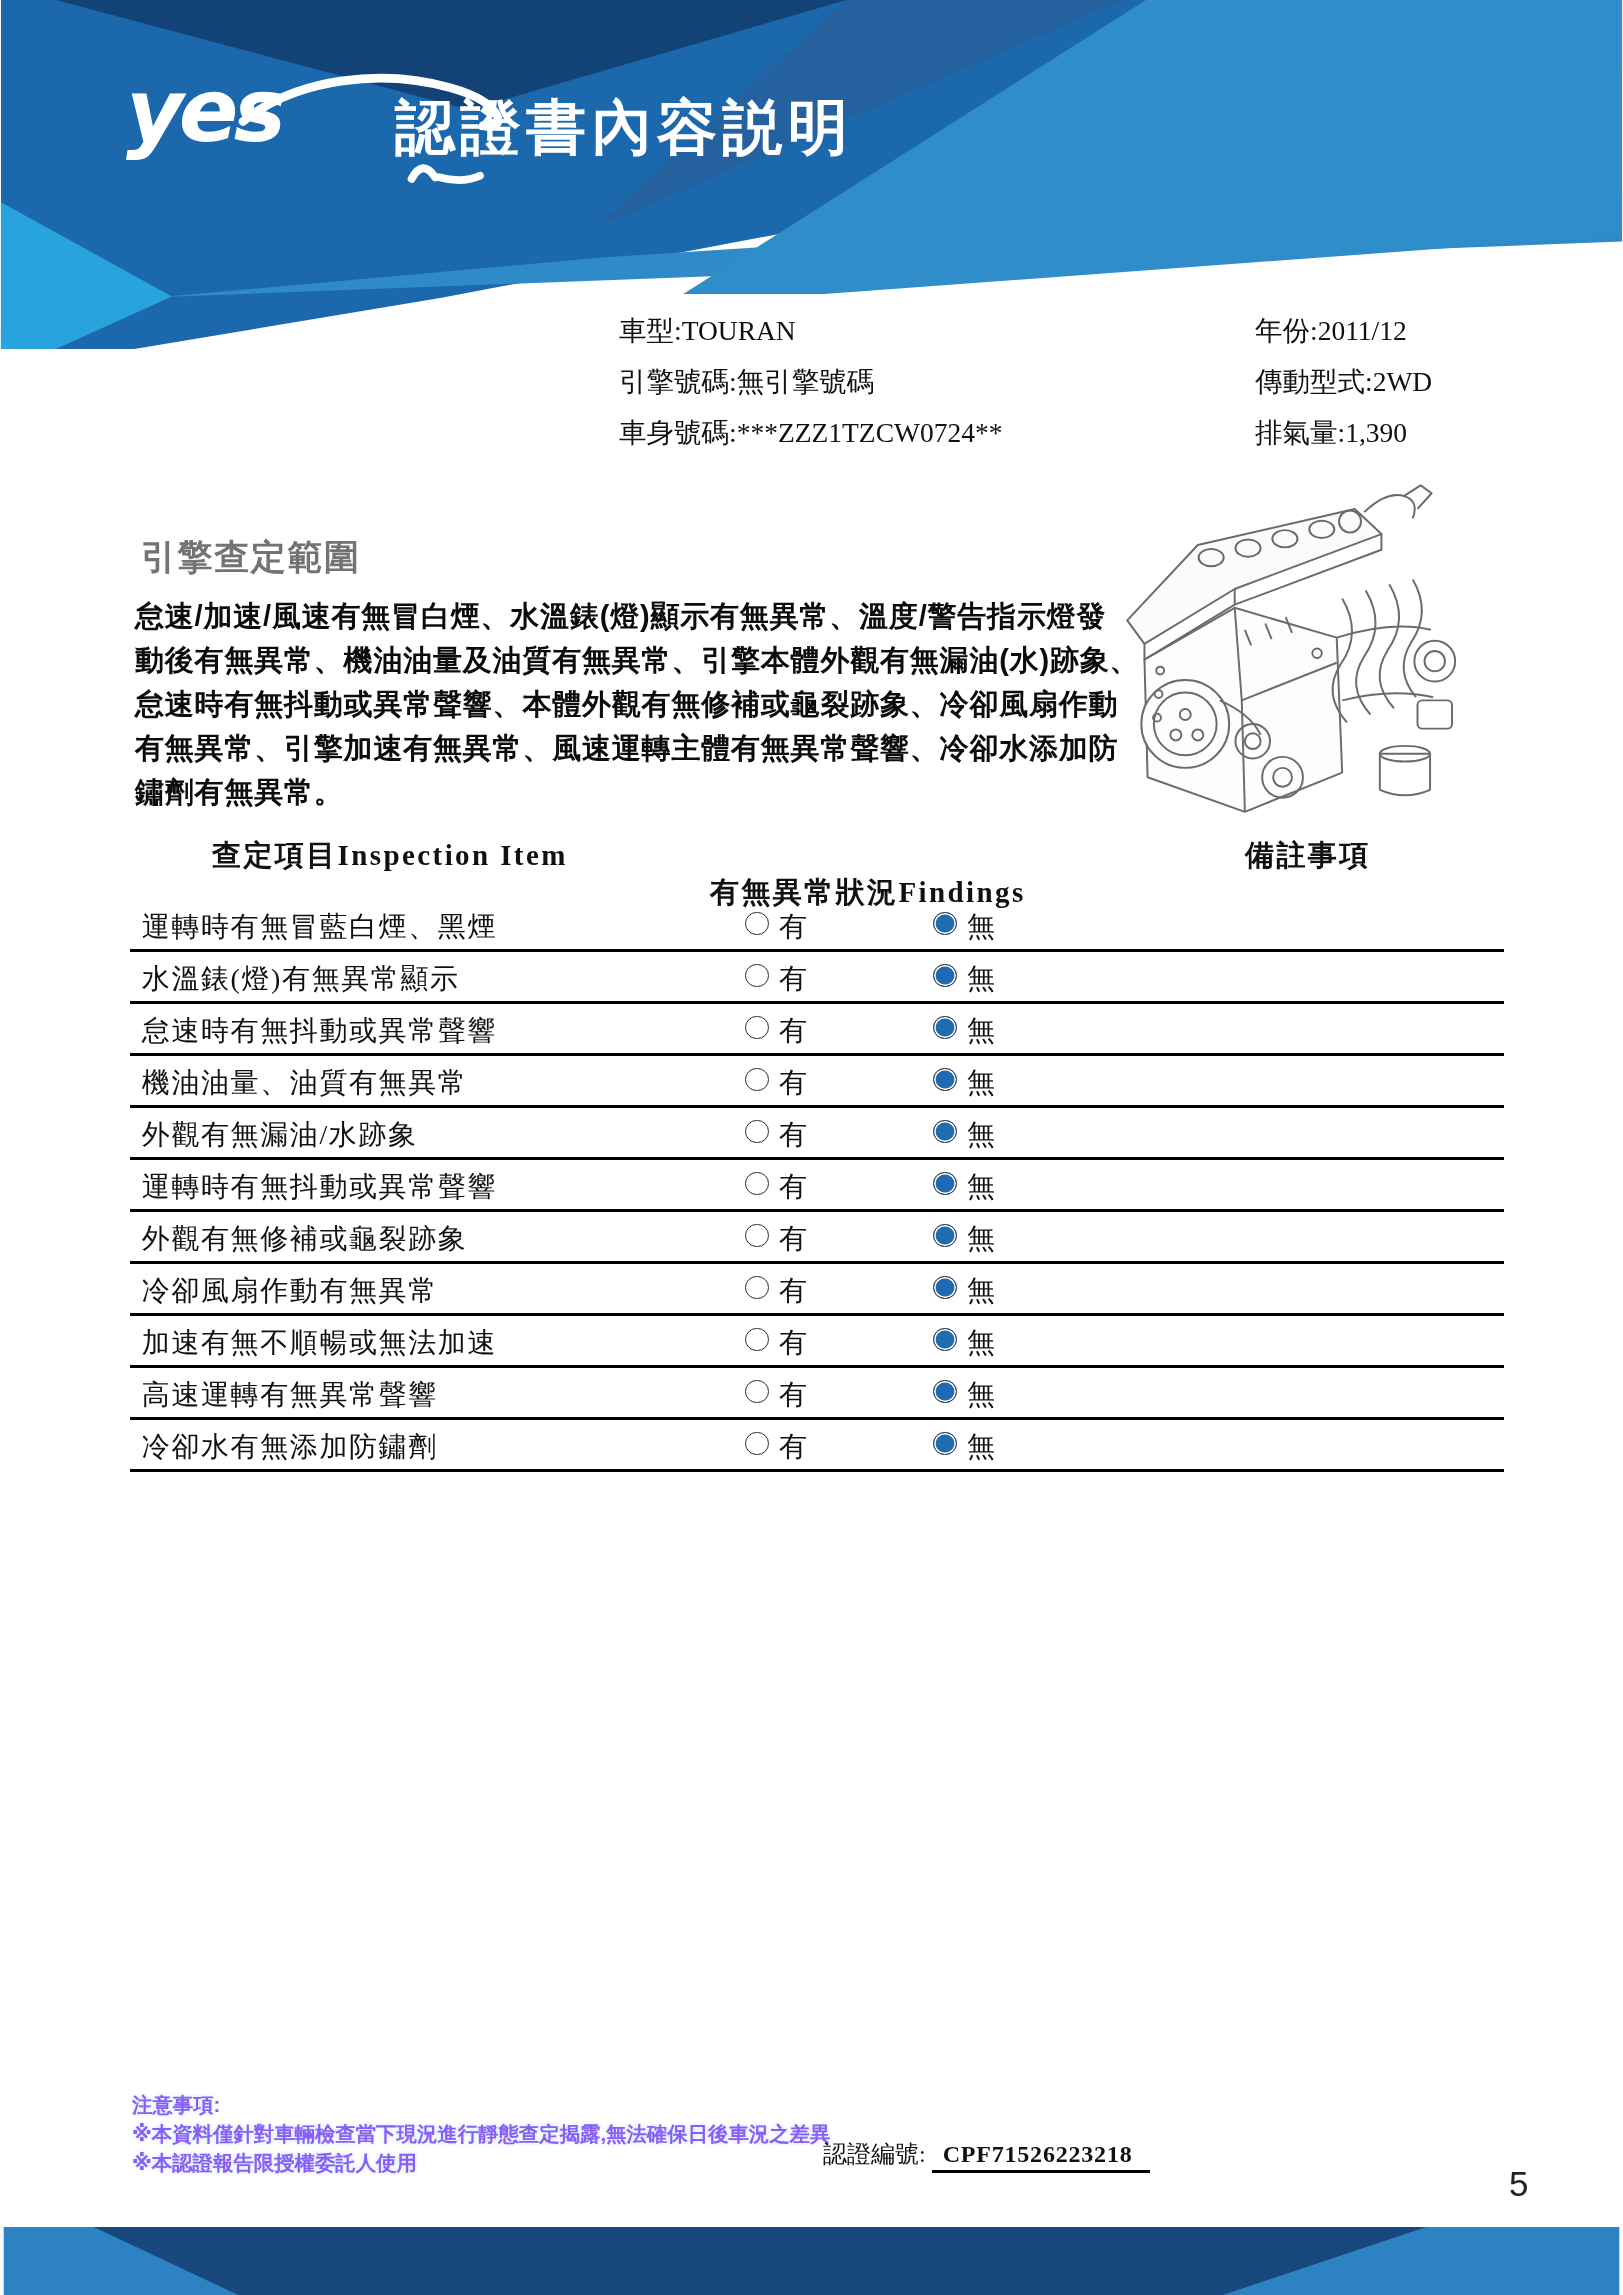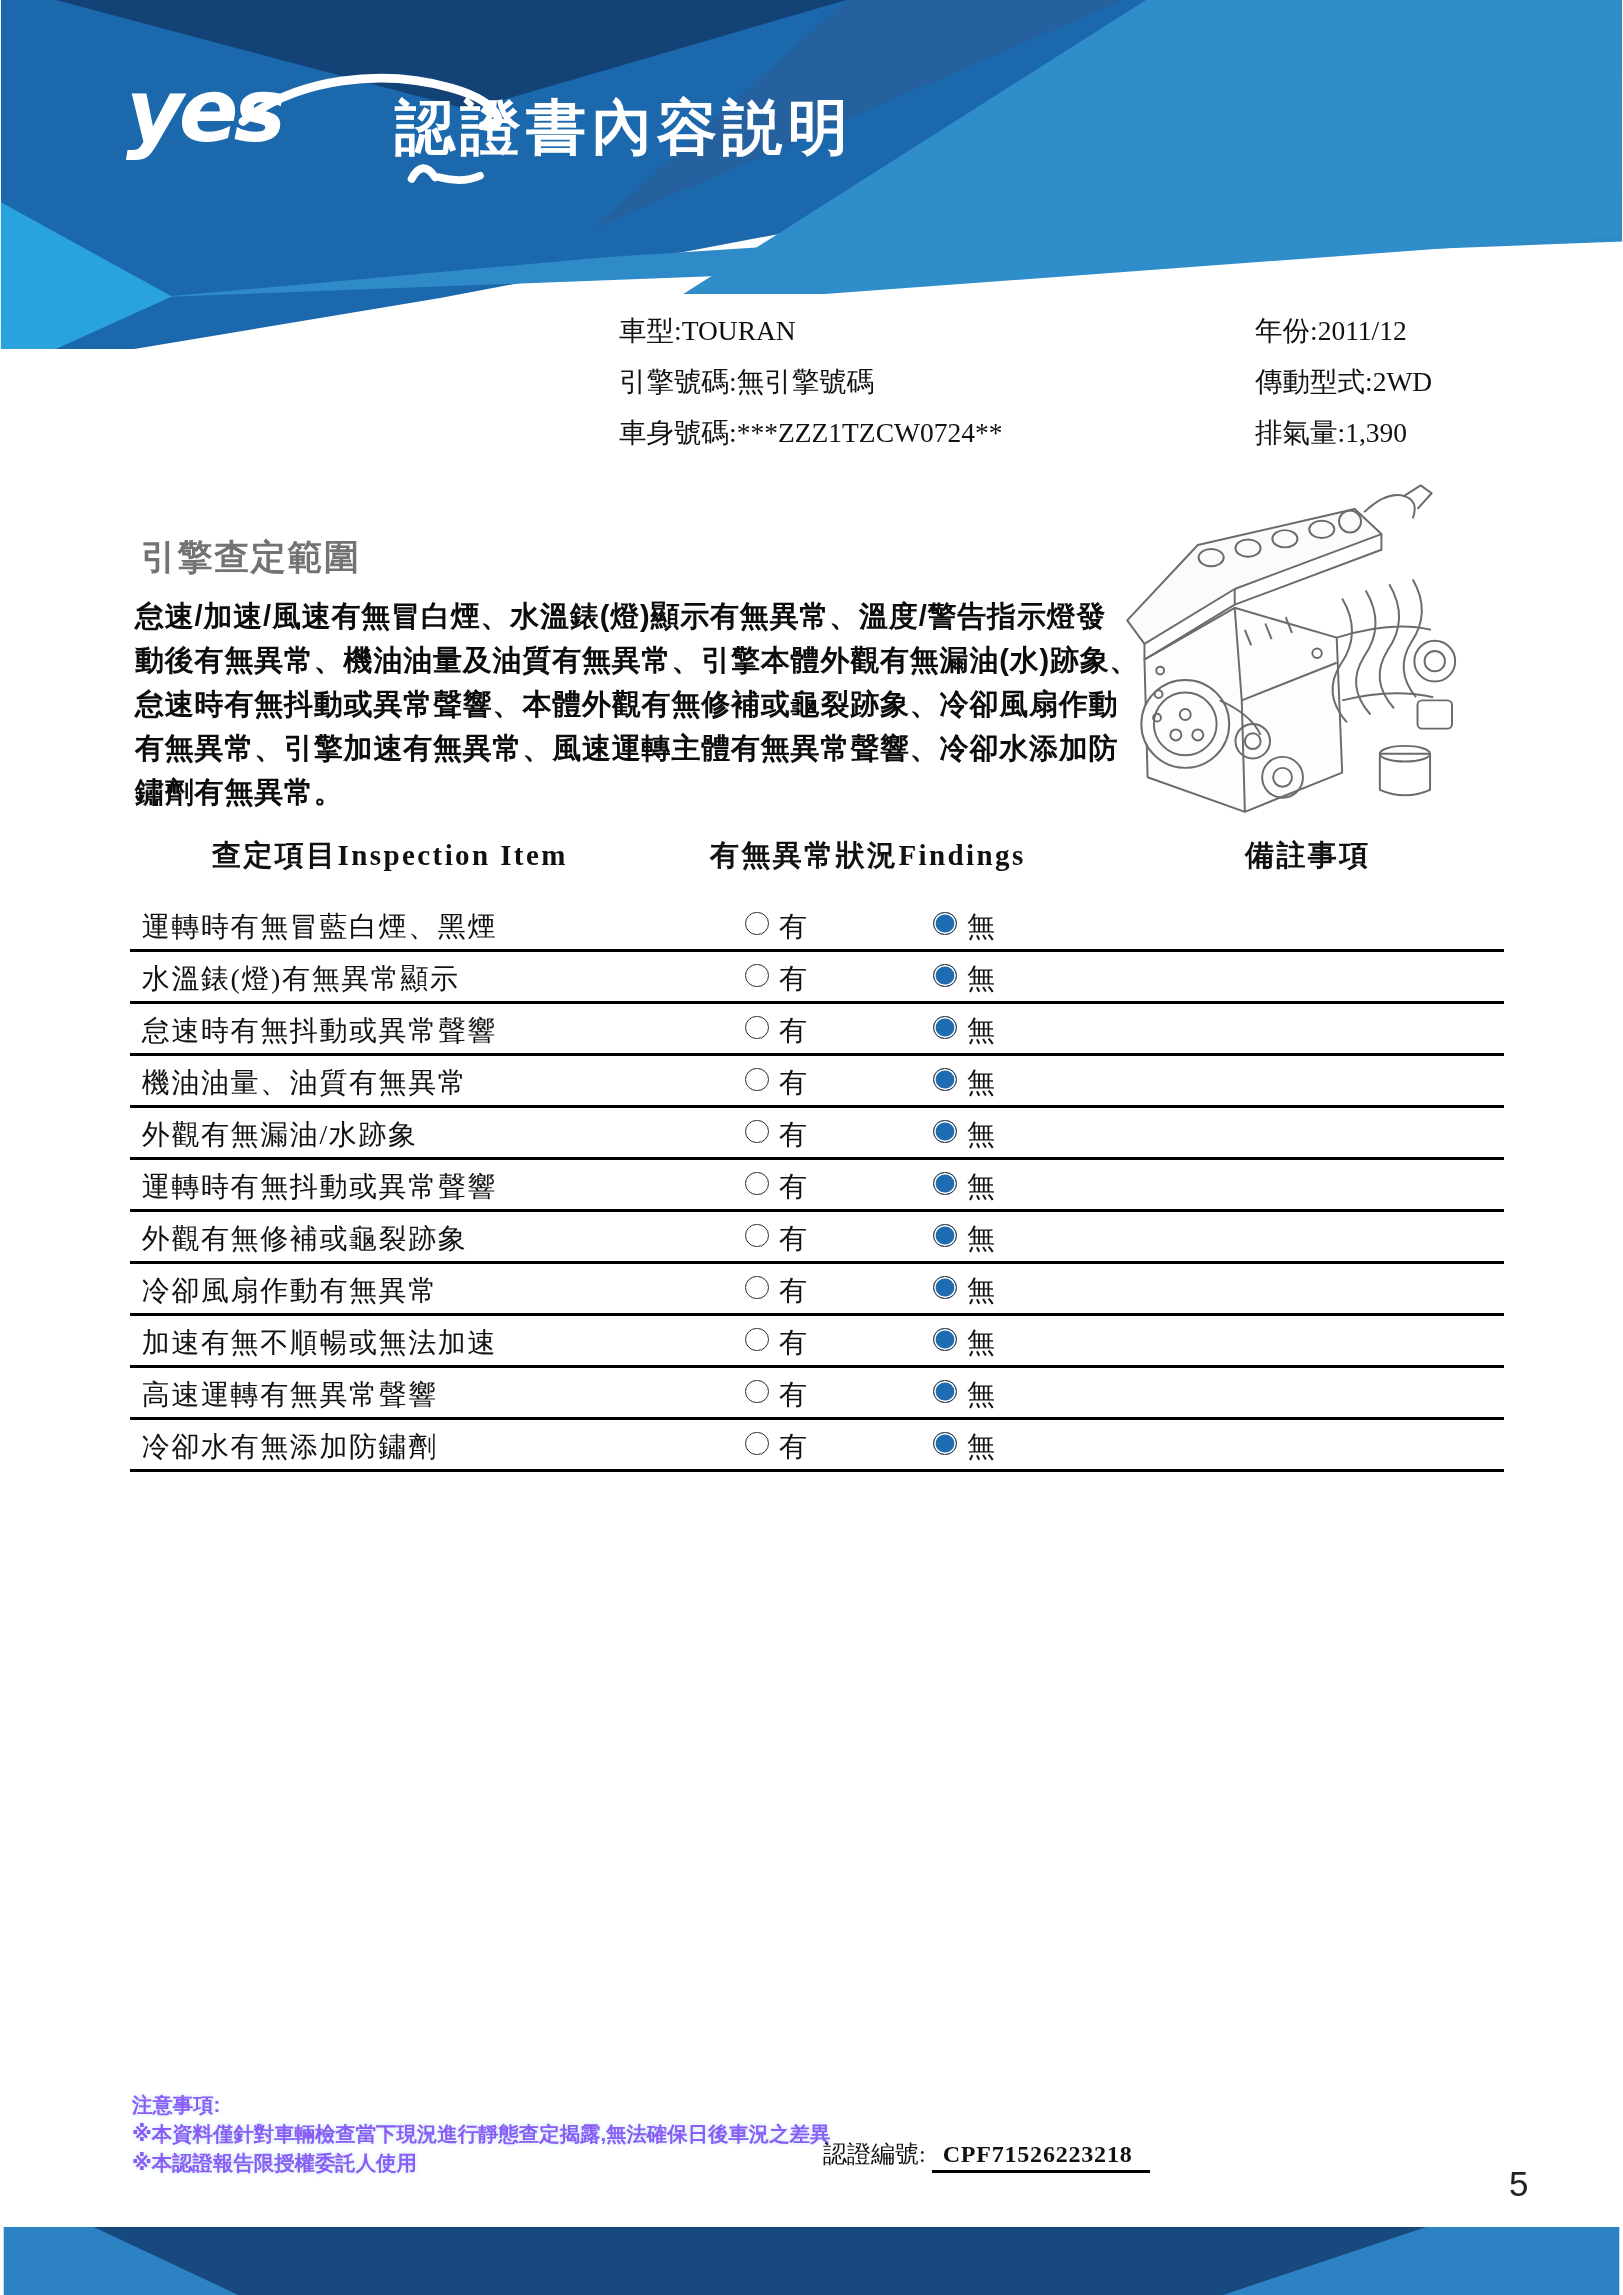--- a/index.html
+++ b/index.html
@@ -27,21 +27,21 @@
   .sec-par{position:absolute;left:135px;top:594px;width:1021px;font-size:29px;font-weight:bold;
            color:#0c0c0c;letter-spacing:0.8px;}
   .sec-par div{height:44px;line-height:44px;white-space:nowrap;}
   .engine-art{position:absolute;left:1066px;top:465px;}
 
   
   .tbl{position:absolute;left:130px;top:831px;width:1374px;}
   .t-head{position:relative;height:69px;font-family:"Liberation Serif","DejaVu Serif",serif;
           font-size:29px;font-weight:bold;white-space:nowrap;}
   .t-head span{position:absolute;top:4.7px;letter-spacing:2.4px;}
-  .th-item{left:82px;} .th-find{left:580px;} .th-remark{left:1115px;}
+  .th-item{left:82px;} .th-find{left:580px;margin-top:37px;} .th-remark{left:1115px;}
   .t-row{position:relative;height:49px;border-bottom:3.9px solid #000;
          font-family:"Liberation Serif","DejaVu Serif",serif;font-size:28px;white-space:nowrap;}
   .t-label{position:absolute;left:11.8px;top:7.9px;letter-spacing:1.6px;}
   .radio{position:absolute;top:11.8px;width:23.6px;height:23.6px;border:1.6px solid #2b2b2b;border-radius:50%;
          background:#fff;box-sizing:border-box;}
   .radio.checked{background:#1d6cb2;border-color:#333;box-shadow:inset 0 0 0 1.6px #fff;}
   .r1{left:615px;} .r2{left:803px;}
   .t-opt{position:absolute;top:7.9px;}
   .o1{left:649px;} .o2{left:837px;}
 

